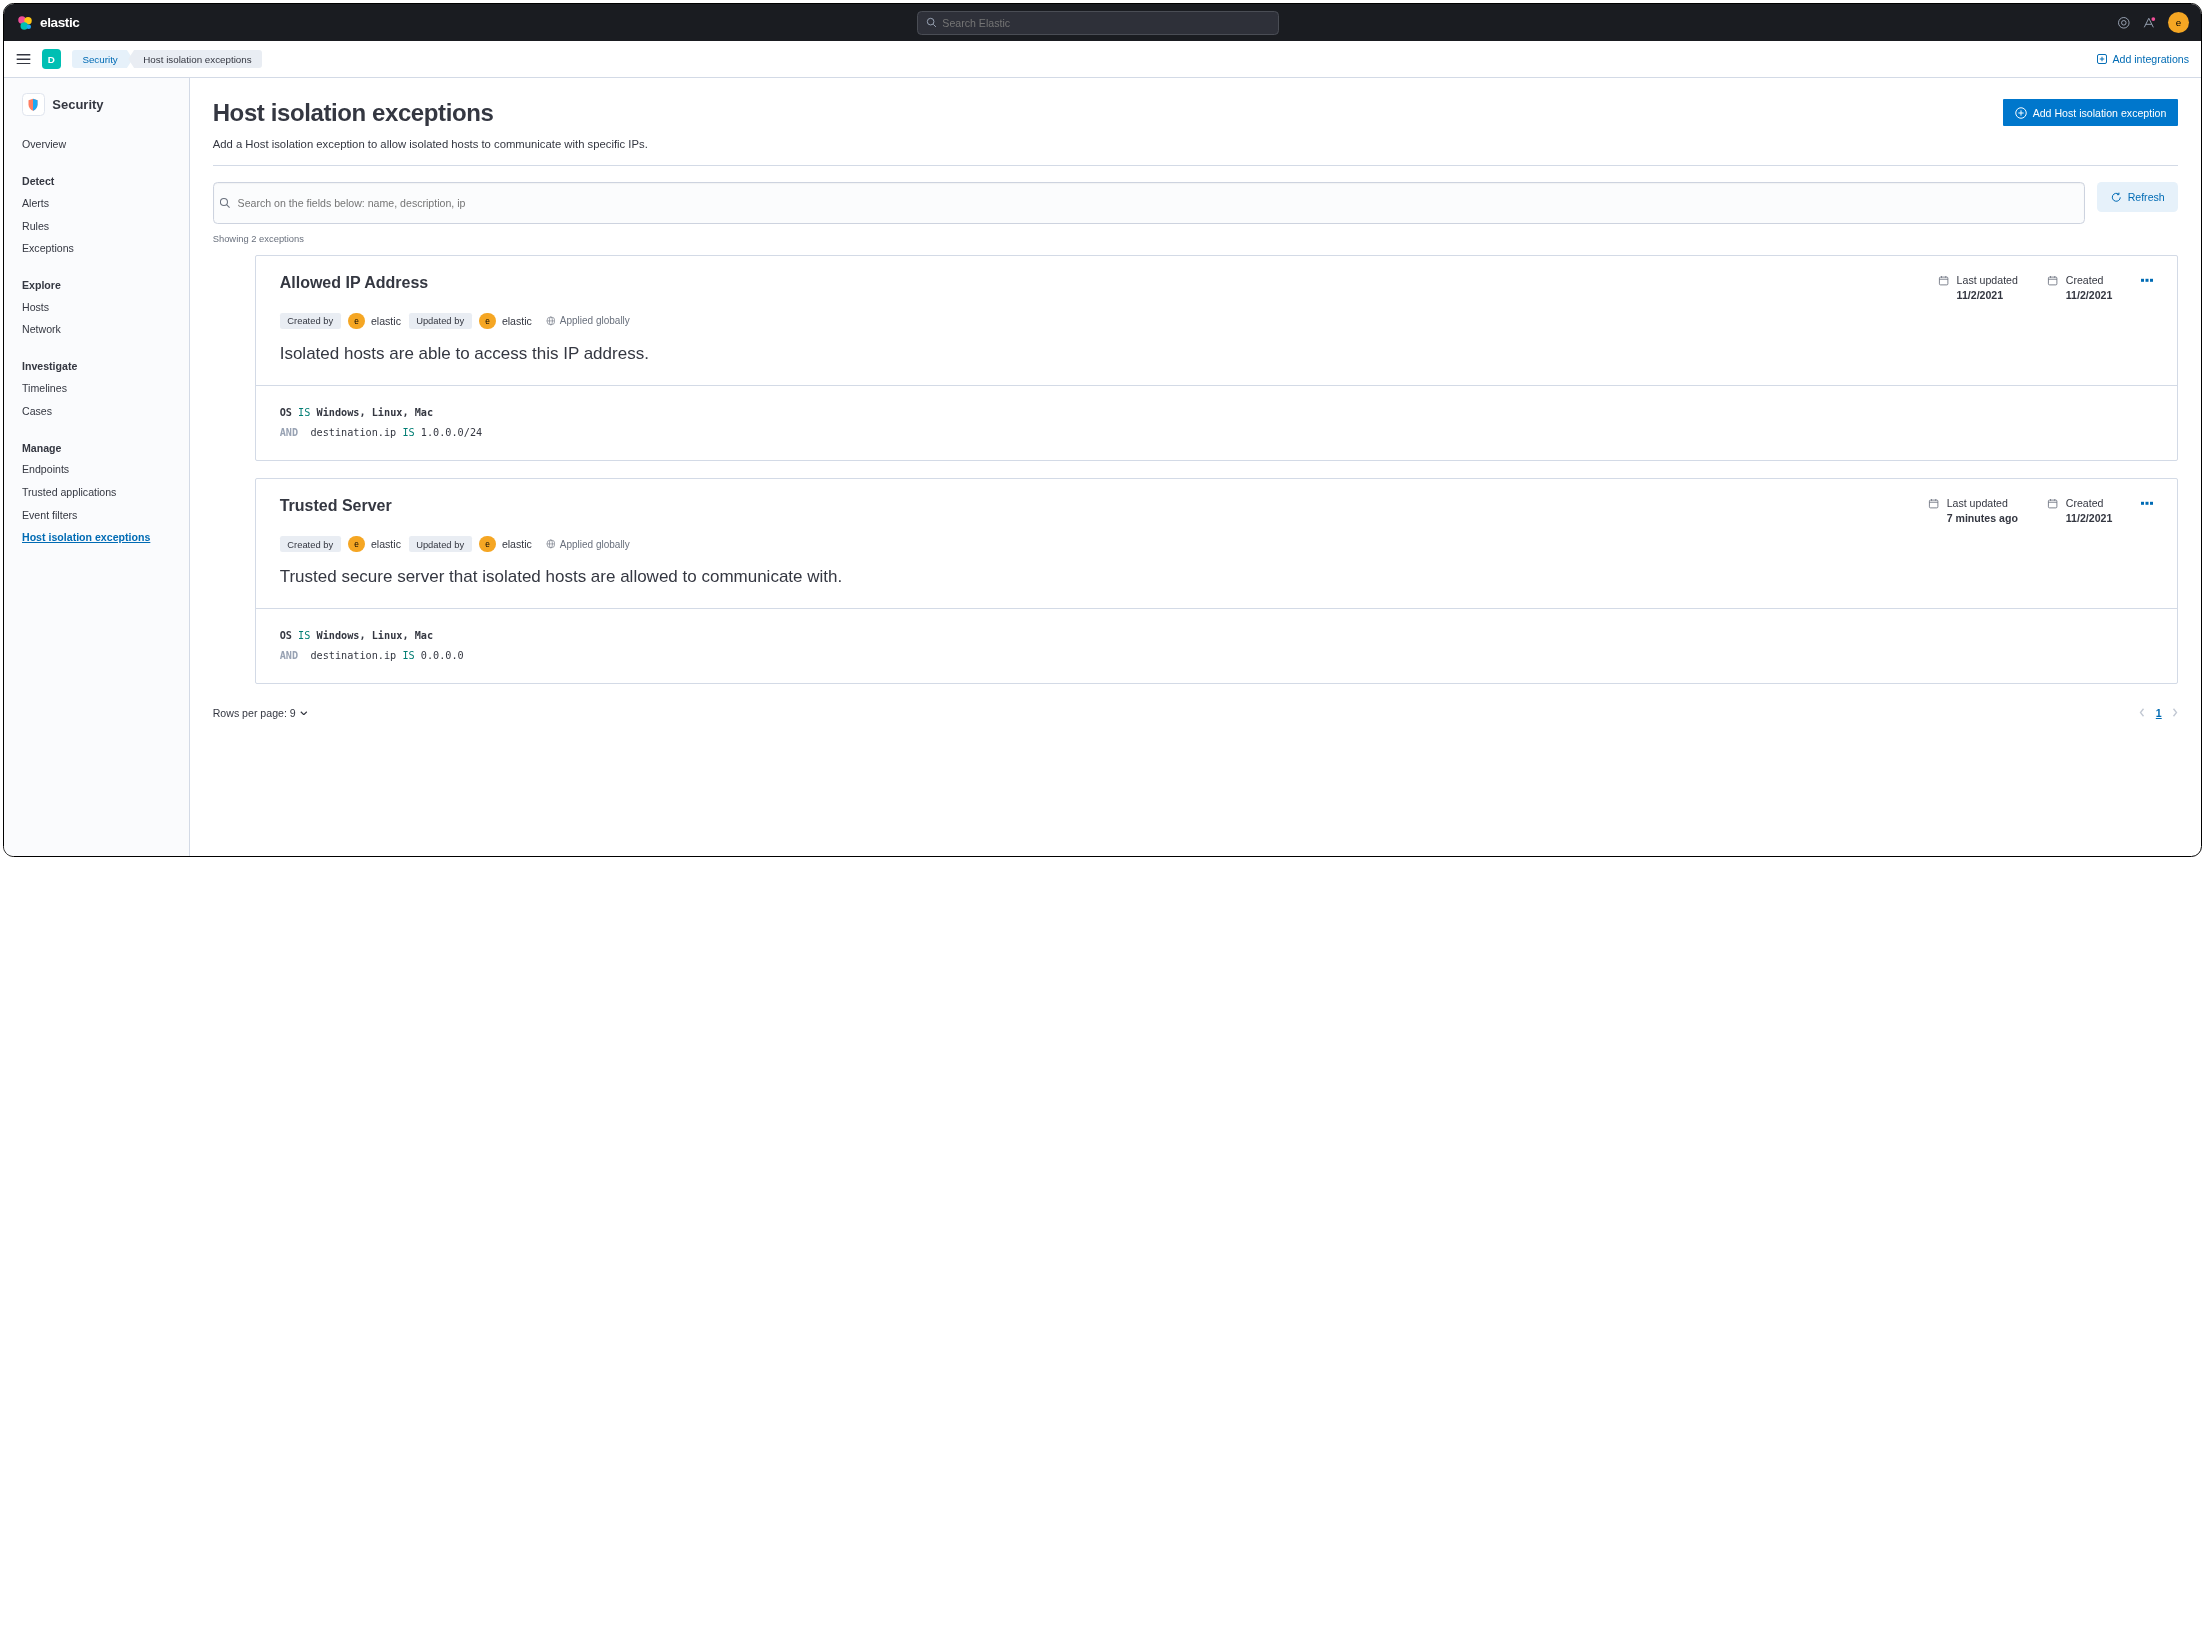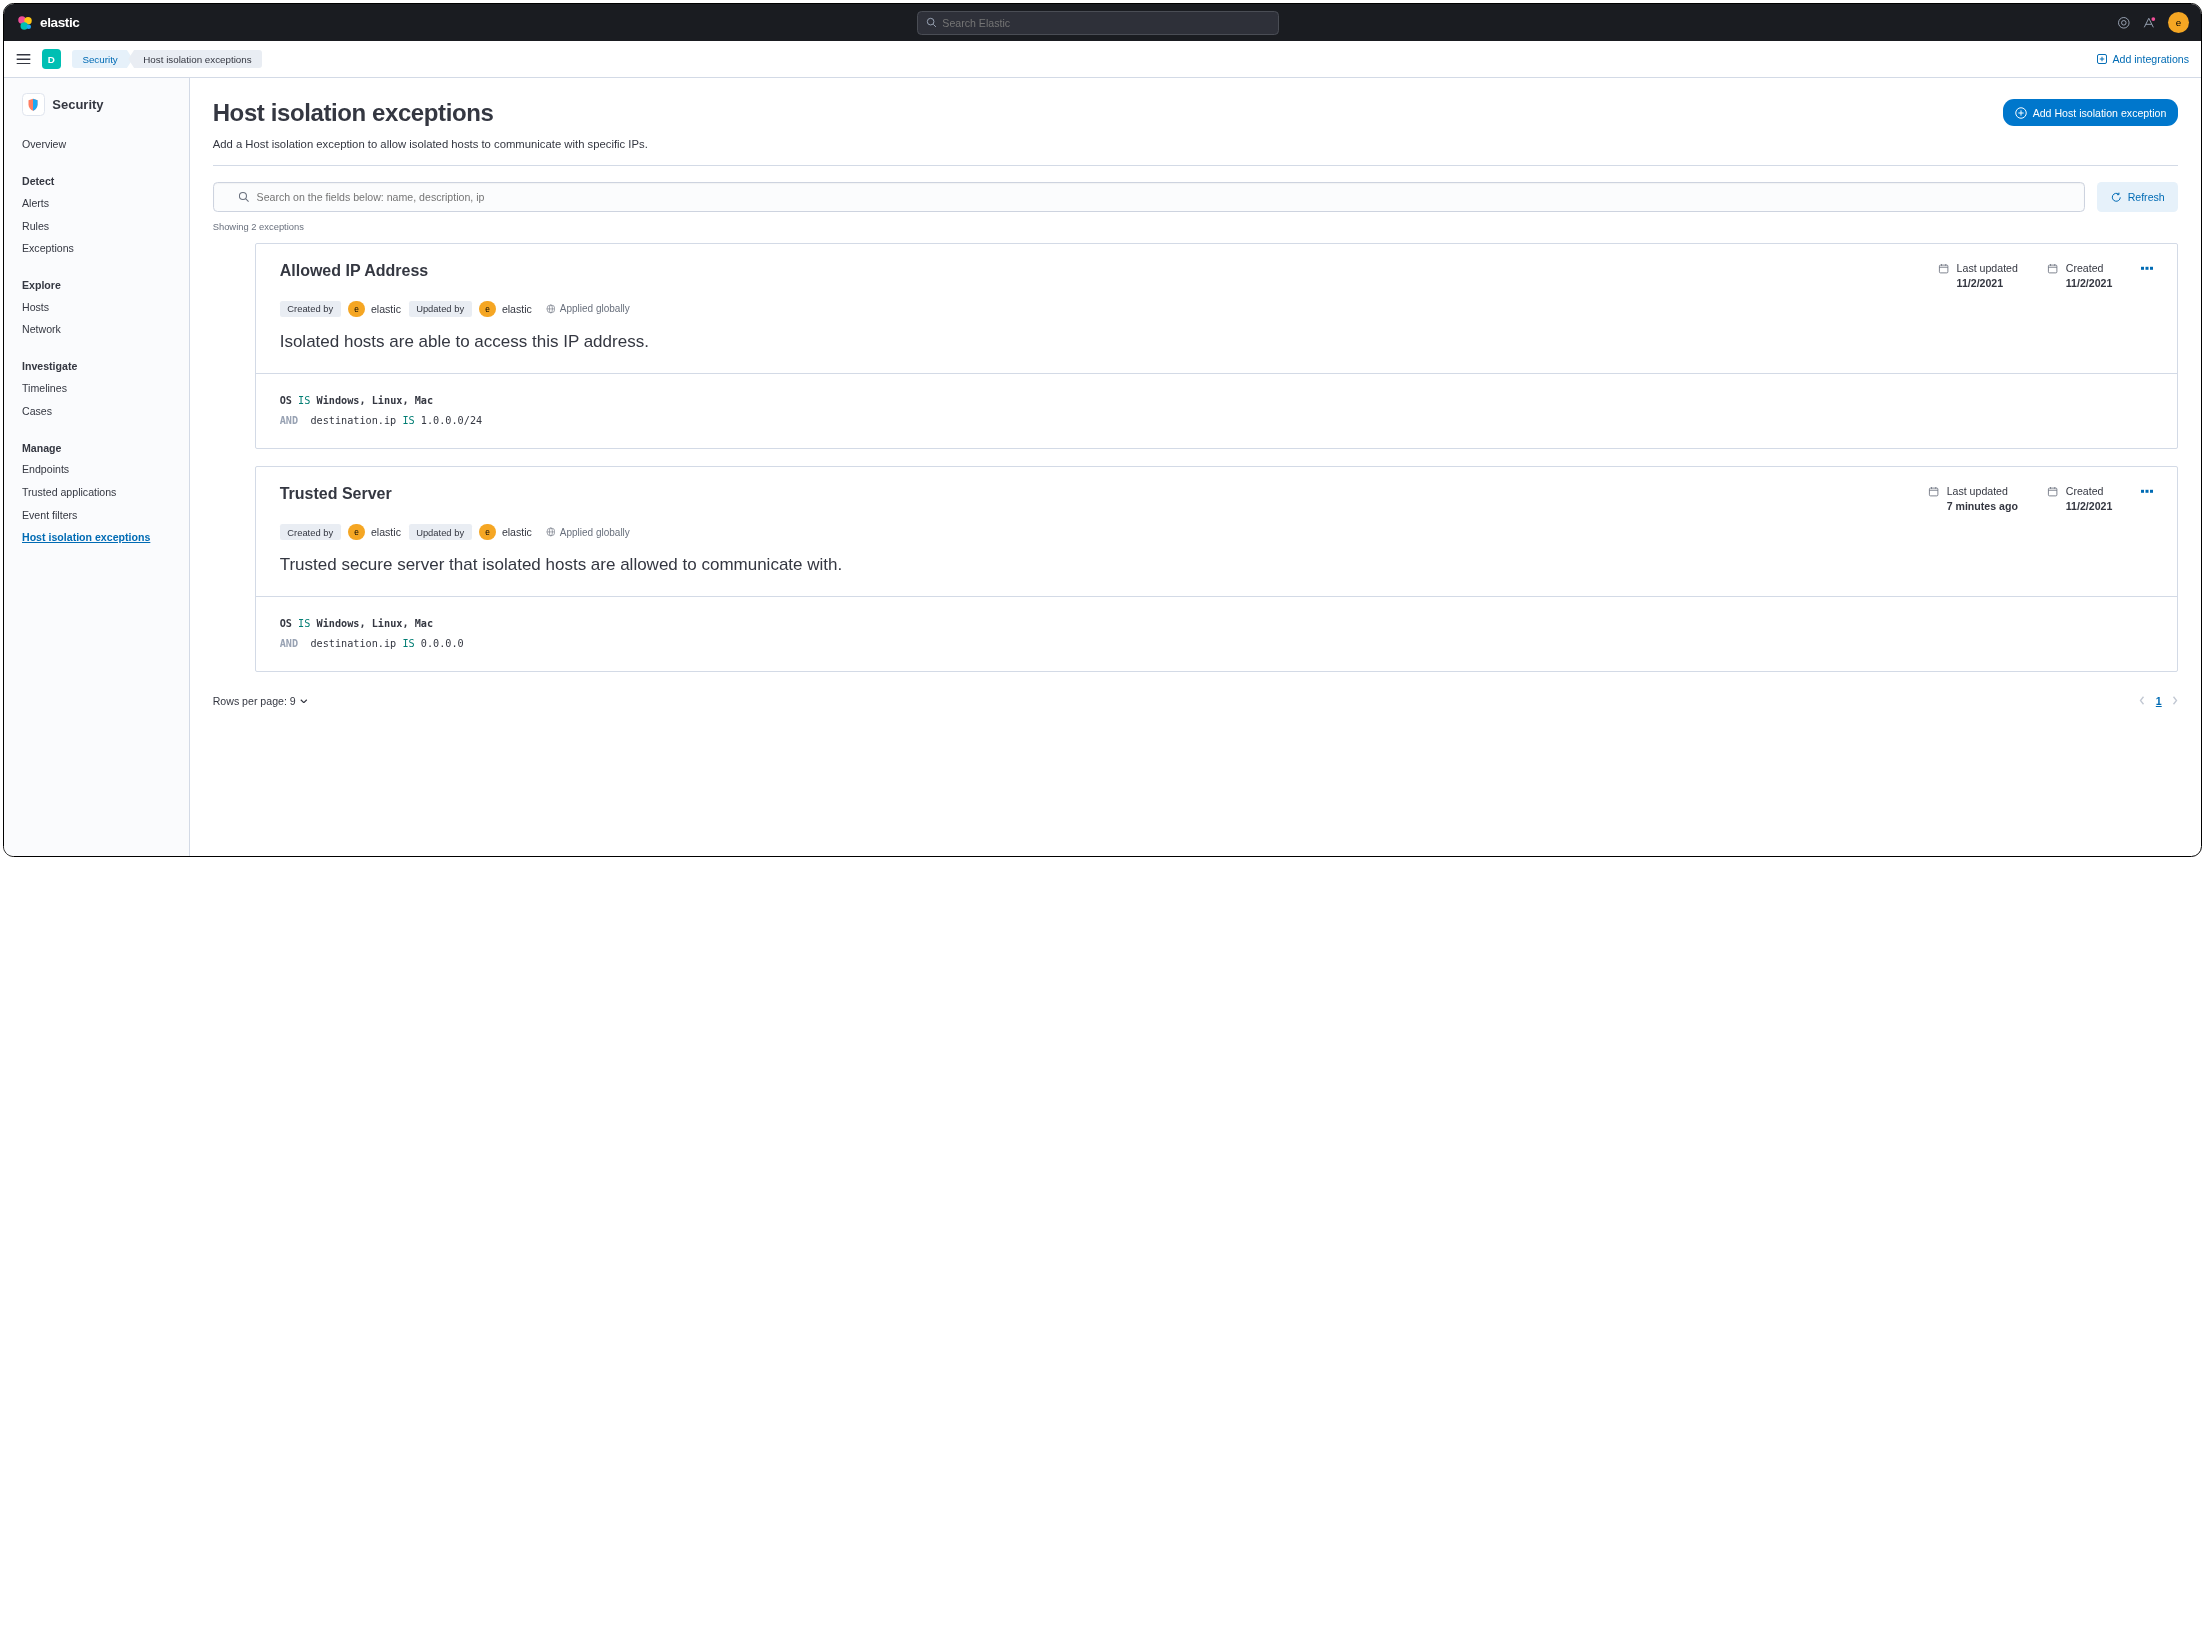--- a/index.html
+++ b/index.html
@@ -38,26 +38,26 @@
 .nav-group { padding: 6px 0; }
 .nav-group-title { font-weight: 700; font-size: 10.6px; padding: 7.6px 18px 4.5px; }
 .nav-item { padding: 5.3px 18px; font-size: 10.6px; color: #343741; cursor: pointer; }
 .nav-item.active { color: #006bb4; text-decoration: underline; font-weight: 700; }
 .nav-item.first { padding-top: 3px; }
 
 
 .main { flex: 1; padding: 21px 22.7px; }
 .page-header { display: flex; justify-content: space-between; align-items: flex-start; margin-bottom: 10.6px; }
 .page-title { font-size: 24px; font-weight: 700; letter-spacing: -0.4px; }
-.btn-primary { background: #07c; color: #fff; border: none; border-radius: 11px; padding: 7.6px 12px; font-size: 10.6px; font-weight: 500; display: flex; align-items: center; gap: 6px; cursor: pointer; }
+.btn-primary { background: #07c; color: #fff; border: none; border-radius: 1px; padding: 7.6px 12px; font-size: 10.6px; font-weight: 500; display: flex; align-items: center; gap: 6px; cursor: pointer; }
 .page-desc { font-size: 11.3px; color: #343741; margin-bottom: 15px; }
 .divider { height: 0.8px; background: #d3dae6; margin-bottom: 16.6px; }
 
 .filter-row { display: flex; gap: 12px; margin-bottom: 9px; }
-.filter-search { flex: 1; border: 0.8px solid #cdd3df; background: #fbfcfd; border-radius: 4.5px; height: 30px; display: flex; align-items: center; padding: 0 24px; gap: 7.6px; box-shadow: 0 0.8px 1.5px rgba(0,0,0,0.05) inset; }
+.filter-search { flex: 1; border: 0.8px solid #cdd3df; background: #fbfcfd; border-radius: 4.5px; height: 42px; display: flex; align-items: center; padding: 0 5px; gap: 7.6px; box-shadow: 0 0.8px 1.5px rgba(0,0,0,0.05) inset; }
 .filter-search input { border: none; outline: none; background: transparent; font-size: 10.6px; flex: 1; color: #69707d; }
 .refresh-btn { background: #e6f1fa; color: #006bb4; border: none; border-radius: 4.5px; padding: 0 13.6px; height: 30px; display: flex; align-items: center; gap: 6px; font-size: 10.6px; cursor: pointer; font-weight: 500; }
 .showing-text { color: #69707d; font-size: 9.4px; margin-bottom: 10.6px; }
 
 .card { border: 0.8px solid #d3dae6; border-radius: 2px; margin-bottom: 16.6px; background: #fff; margin-left: 42px; }
 .card-body { padding: 18px 24px; }
 .card-header-row { display: flex; justify-content: space-between; align-items: flex-start; margin-bottom: 12px; }
 .card-title { font-size: 16px; font-weight: 700; }
 .card-meta { display: flex; gap: 29px; align-items: flex-start; }
 .meta-col { display: flex; gap: 7.6px; }

